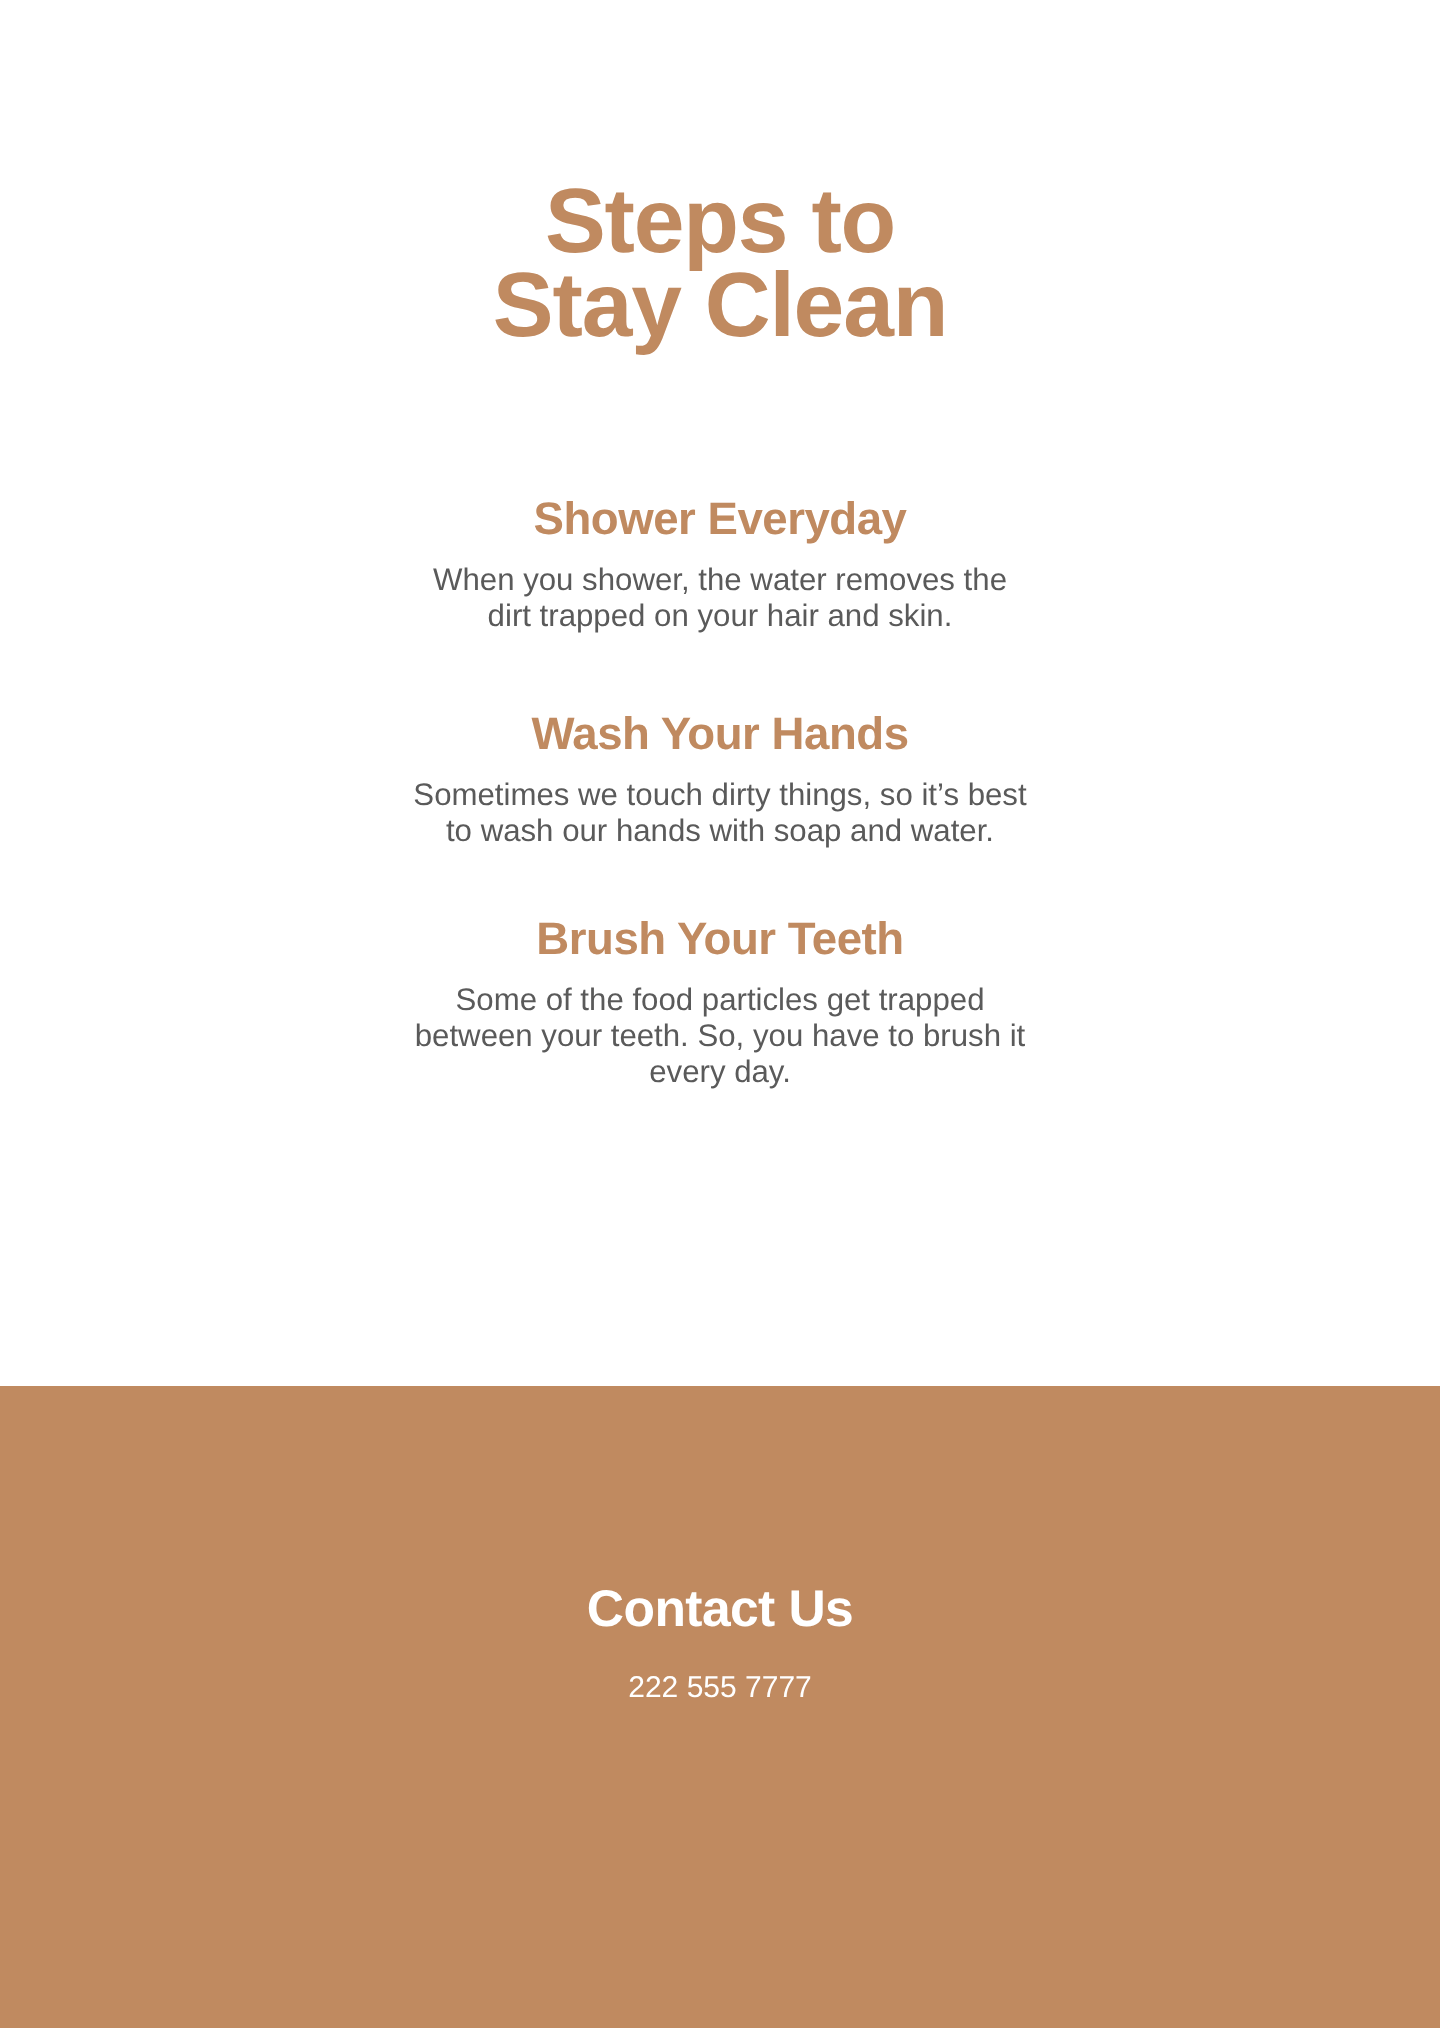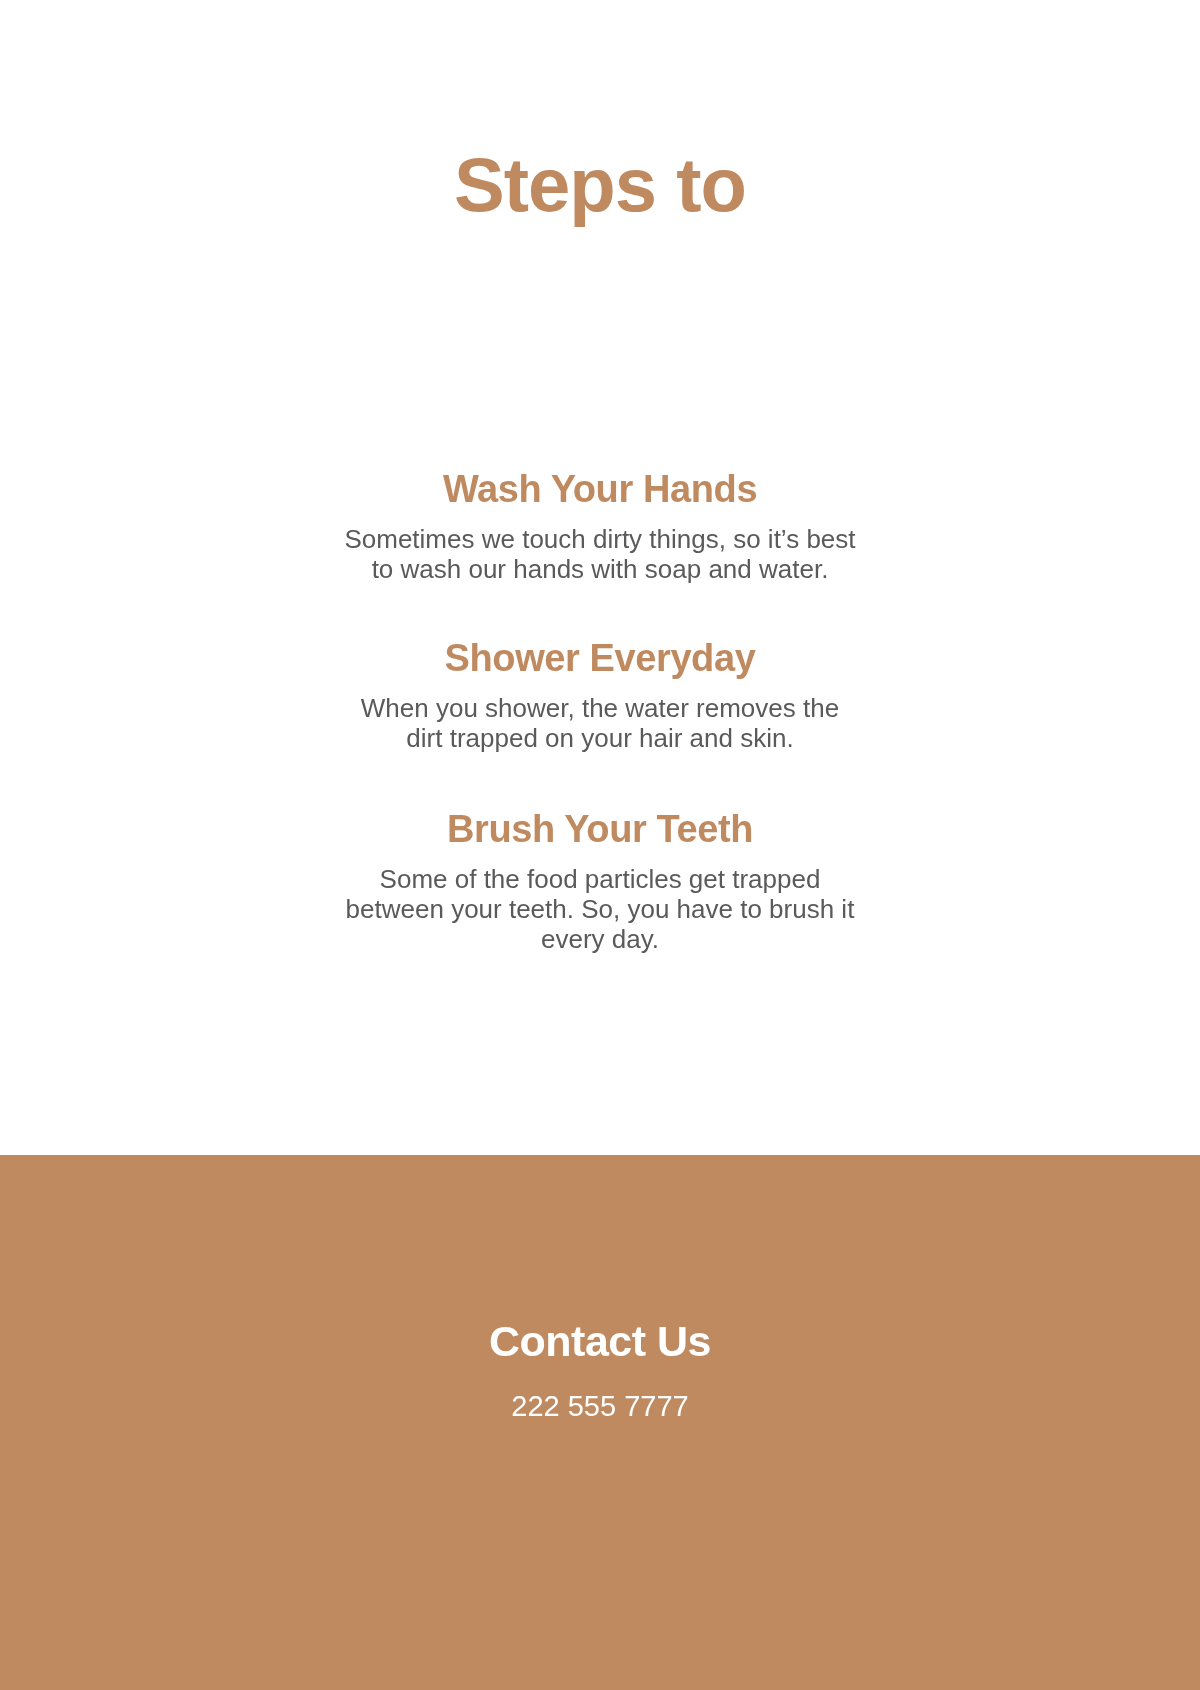--- a/index.html
+++ b/index.html
@@ -114,51 +114,52 @@
     line-height: 52px;
     letter-spacing: -0.5px;
     color: #FFFFFF;
     margin-bottom: 20px;
   }
 
   .footer-line {
     display: block;
     font-family: "Liberation Sans", sans-serif;
     font-weight: normal;
-    font-size: 29px;
+    font-size: 25px;
     line-height: 38px;
     color: #FFFFFF;
   }
 </style>
 </head>
 <body>
 
 <div class="poster">
 
   <div class="content">
 
     <div class="title-block">
       <span class="title-line">Steps to</span>
+      <span class="title-line">Stay Clean</span>
     </div>
 
     <div class="steps">
+
+      <div class="step s1">
+        <div class="step-heading">Shower Everyday</div>
+        <div class="step-body">
+          <span class="ln">When you shower, the water removes the</span>
+          <span class="ln">dirt trapped on your hair and skin.</span>
+        </div>
+      </div>
 
       <div class="step s2">
         <div class="step-heading">Wash Your Hands</div>
         <div class="step-body">
           <span class="ln">Sometimes we touch dirty things, so it’s best</span>
           <span class="ln">to wash our hands with soap and water.</span>
-        </div>
-      </div>
-
-      <div class="step s1">
-        <div class="step-heading">Shower Everyday</div>
-        <div class="step-body">
-          <span class="ln">When you shower, the water removes the</span>
-          <span class="ln">dirt trapped on your hair and skin.</span>
         </div>
       </div>
 
       <div class="step s3">
         <div class="step-heading">Brush Your Teeth</div>
         <div class="step-body">
           <span class="ln">Some of the food particles get trapped</span>
           <span class="ln">between your teeth. So, you have to brush it</span>
           <span class="ln">every day.</span>
         </div>

